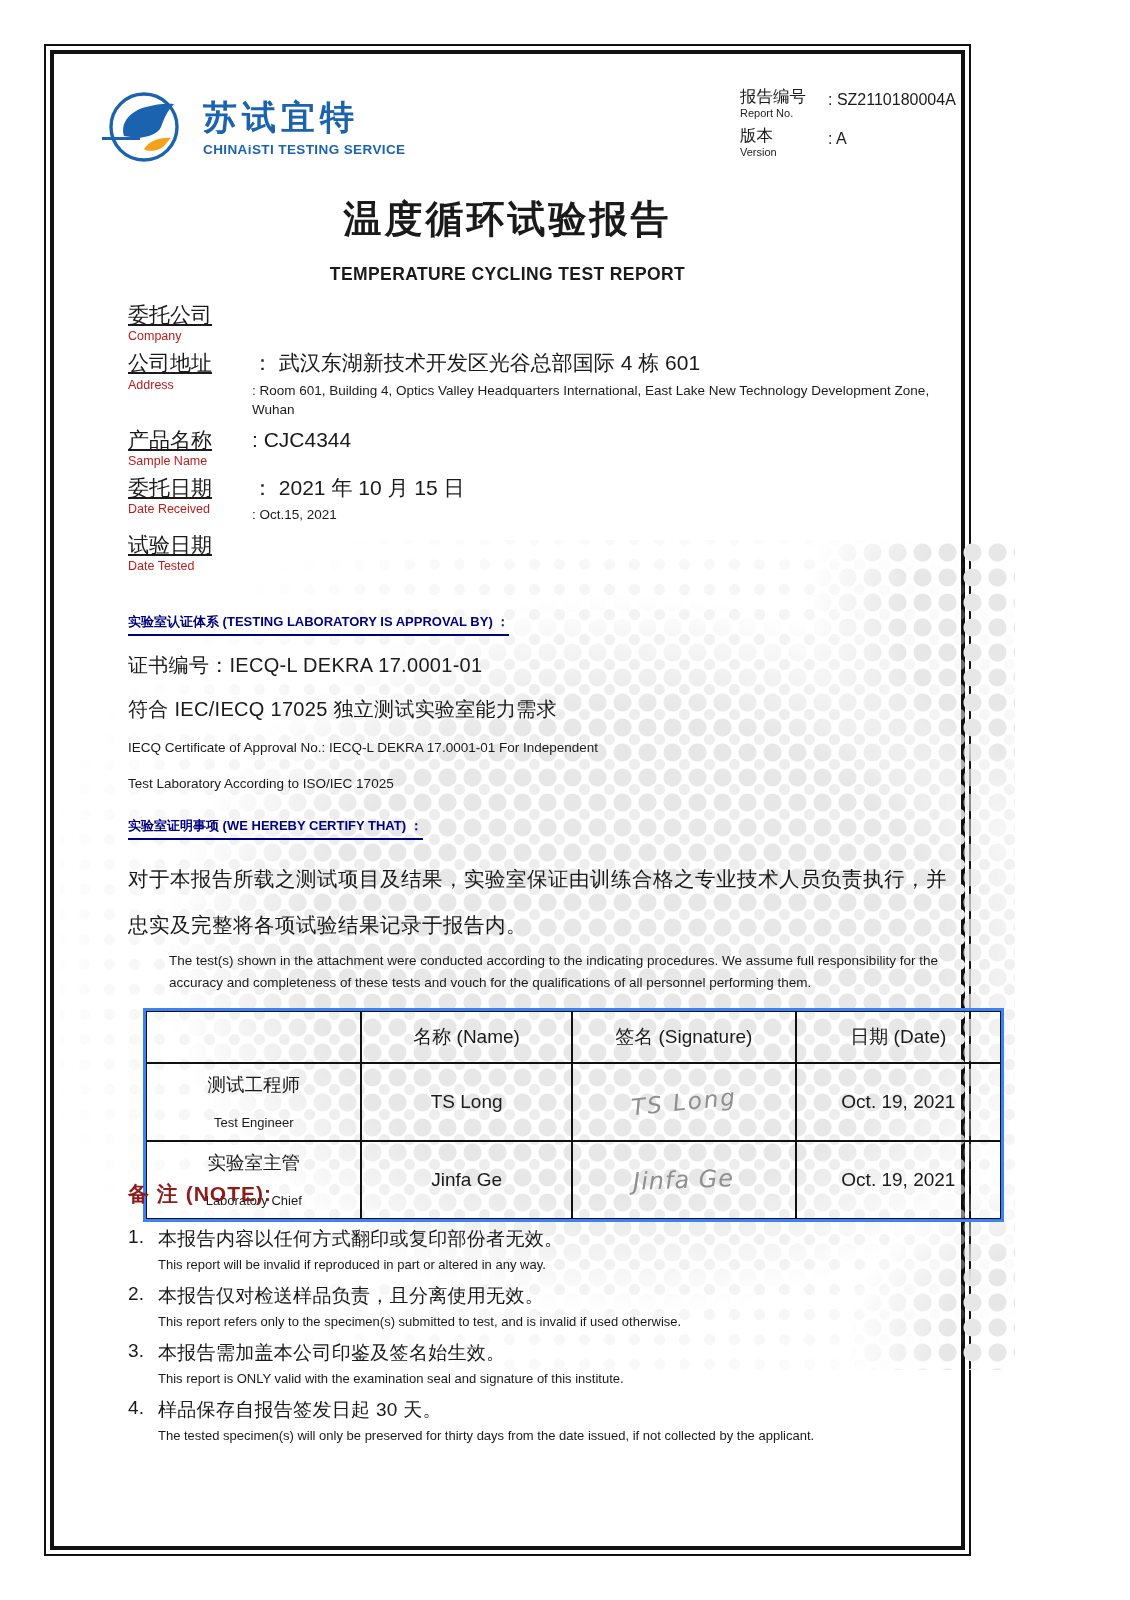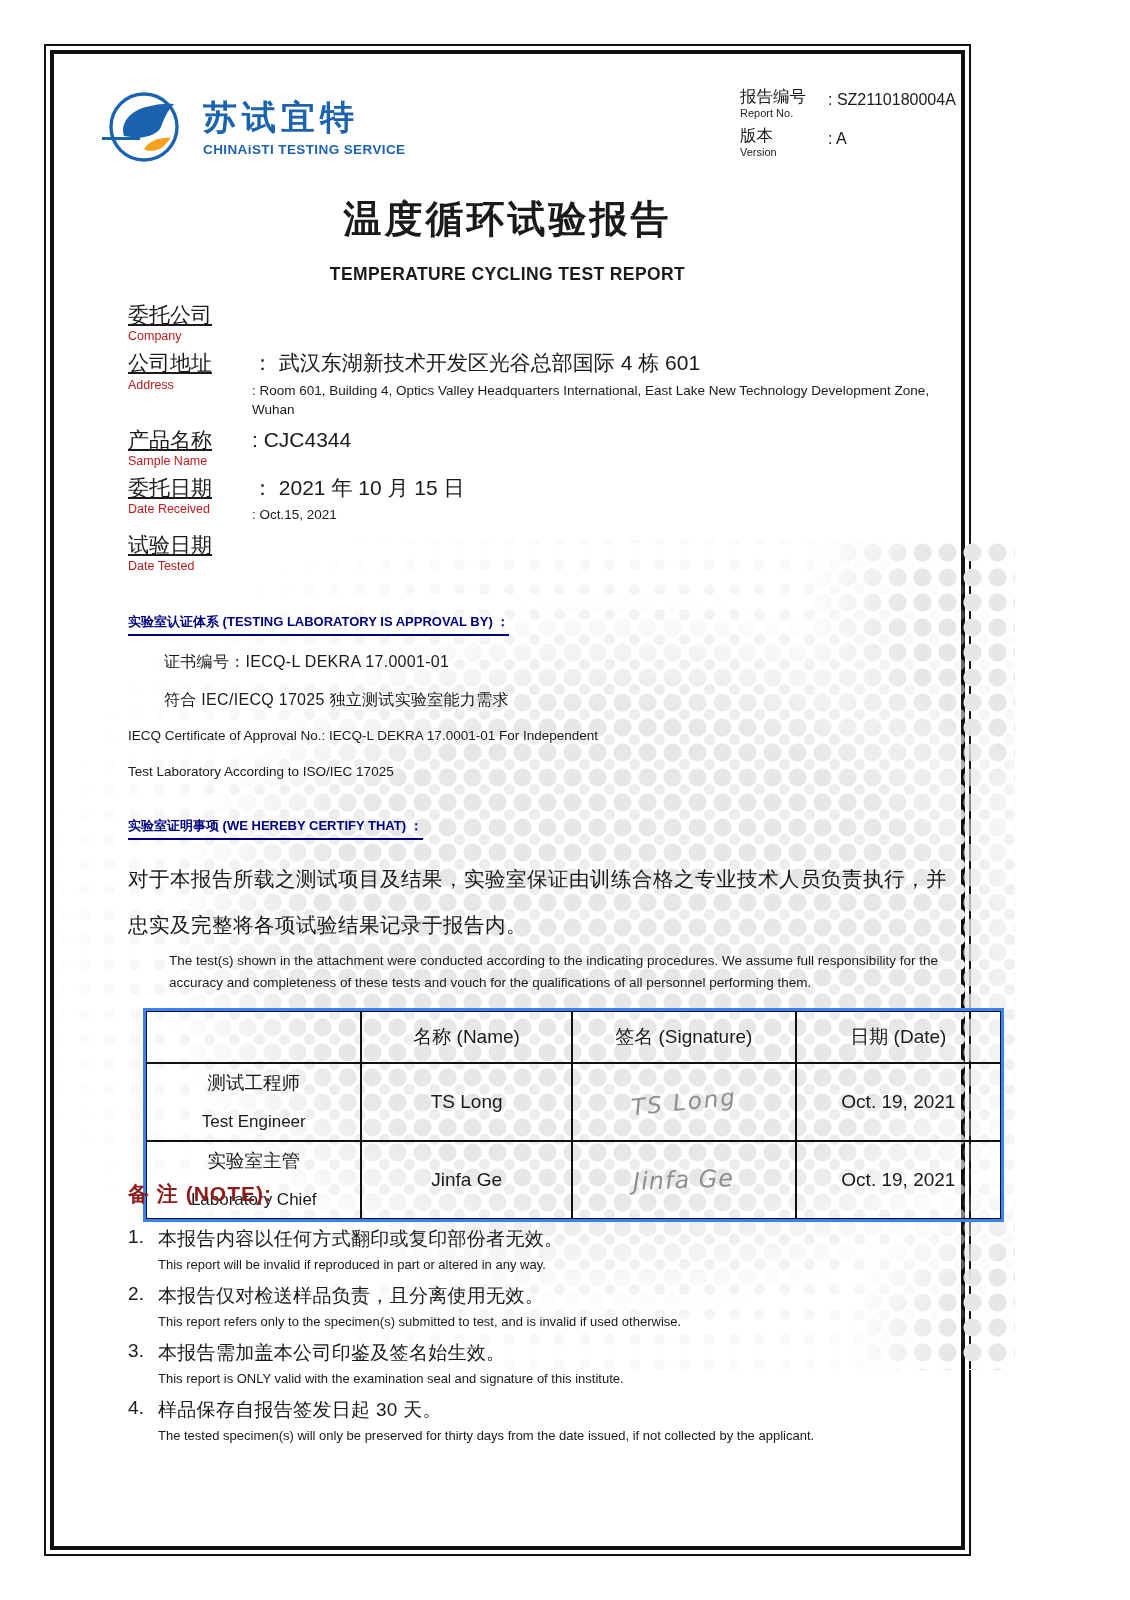--- a/index.html
+++ b/index.html
@@ -52,33 +52,33 @@
   .il-en{font-size:12.5px;color:#b91c1c;margin-top:1px;}
   .info-value{flex:1;padding-left:2px;}
   .iv-cn{font-size:21px;line-height:1.25;}
   .iv-en{font-size:13.5px;margin-top:4px;line-height:1.45;}
 
   
   .section1{position:absolute;top:612px;left:128px;right:66px;}
   .section2{position:absolute;top:816px;left:128px;right:58px;}
   .sec-heading{display:inline-block;font-size:13px;font-weight:bold;color:#00007f;
                border-bottom:2.5px solid #00007f;padding-bottom:3px;margin-bottom:16px;}
-  .cert-line{font-size:16px;margin-bottom:17px;letter-spacing:.3px;margin-left:36px;}
+  .cert-line{font-size:20px;margin-bottom:17px;letter-spacing:.3px;}
   .cert-en{font-size:13.5px;margin-bottom:21px;}
   .certify-cn{font-size:20.5px;line-height:2.25;letter-spacing:.5px;margin-bottom:2px;}
   .certify-en{font-size:13.5px;line-height:1.6;margin-left:41px;}
 
   
   .sigtable{position:absolute;top:1008px;left:143px;width:855px;border:3px solid #3b82f6;
             display:grid;grid-template-columns:25.2% 24.6% 26.2% 24%;}
   .cell{border:1.5px solid #111;display:flex;flex-direction:column;align-items:center;justify-content:center;text-align:center;}
   .cell-h{height:50px;font-size:19px;}
   .cell-b{height:76px;}
   .role-cn{font-size:18.5px;line-height:1.2;}
-  .role-en{font-size:17px;margin-top:18px;}
+  .role-en{font-size:13px;margin-top:18px;}
   .name-text{font-size:19px;}
   .date-text{font-size:19px;}
   .sig{font-family:"DejaVu Sans",sans-serif;font-style:italic;color:#8f8f8f;}
   .sig-1{font-size:23px;transform:rotate(-6deg);letter-spacing:2px;}
   .sig-2{font-size:24px;transform:rotate(-2deg);letter-spacing:1px;}
 
   
   .notes{position:absolute;top:1180px;left:128px;right:66px;}
   .note-heading{font-size:21px;font-weight:bold;color:#8c1d1d;letter-spacing:1px;margin-bottom:18px;}
   .note-item{margin-bottom:11px;}

